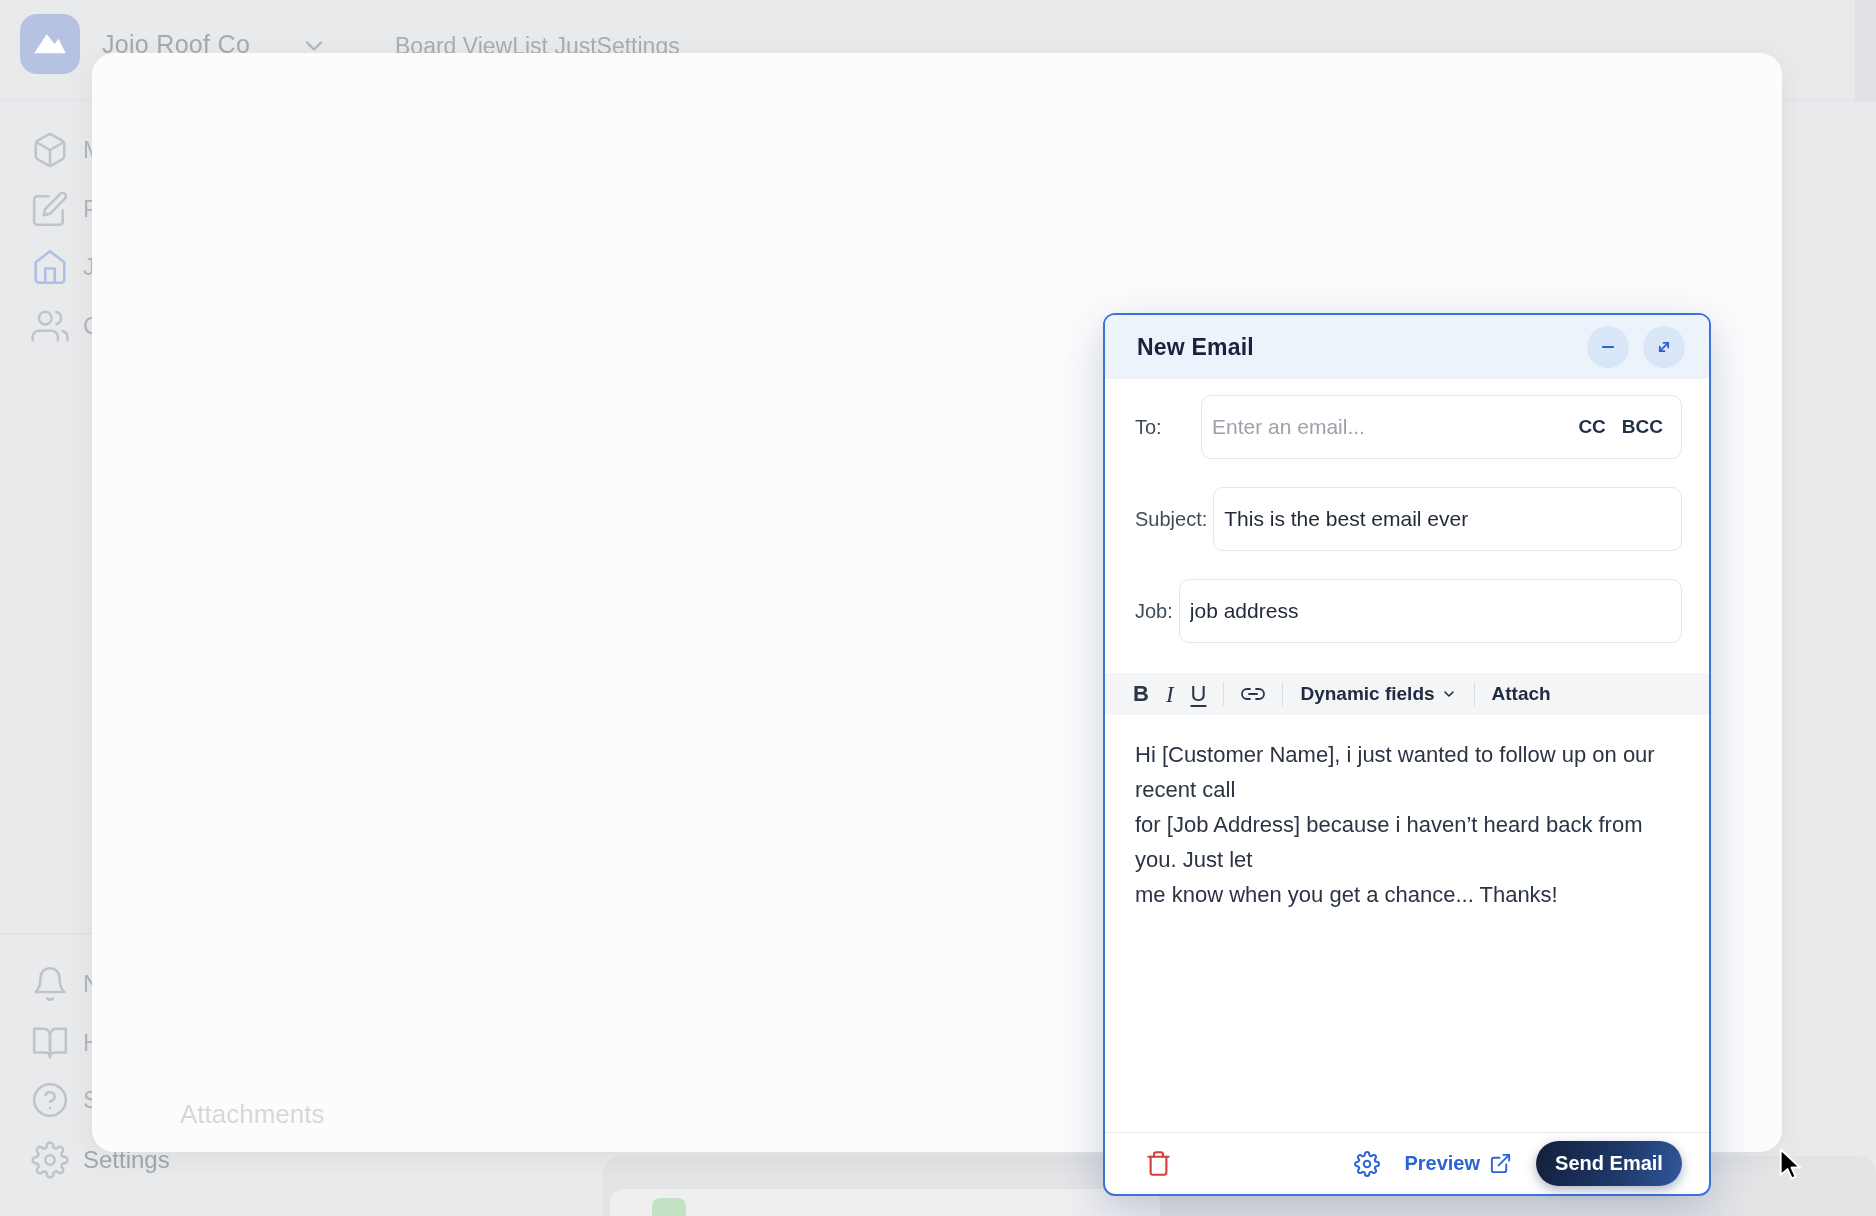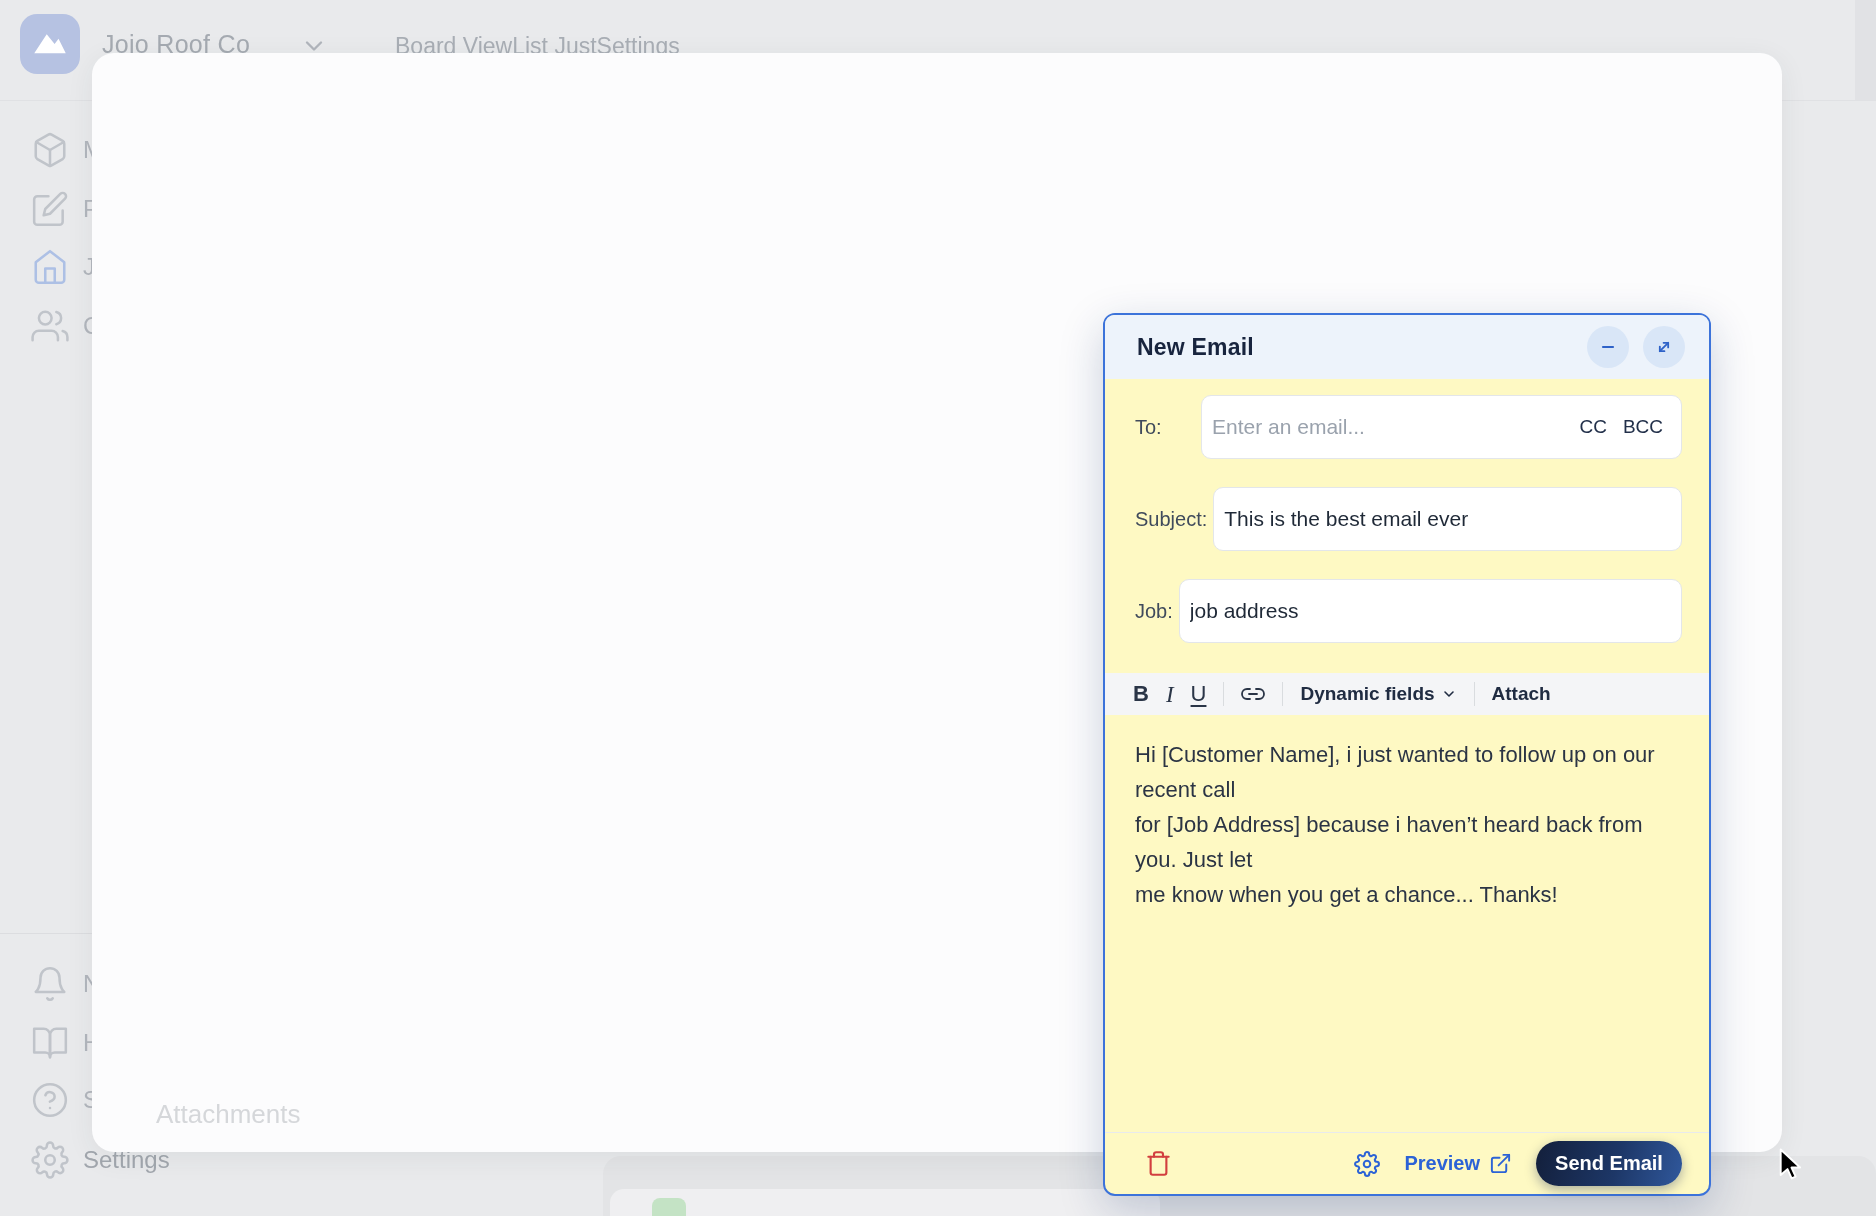--- a/index.html
+++ b/index.html
@@ -24,44 +24,44 @@
   .side-divider { position:absolute; left:0; top:933px; width:92px; height:1px; background:#dcdde0; }
 
   .bg-band { position:absolute; left:603px; top:1156px; width:1273px; height:60px;
              background:#e3e4e6; border-radius:18px 18px 0 0; }
   .bg-card { position:absolute; left:610px; top:1189px; width:550px; height:27px;
              background:#efeff1; border-radius:14px 14px 0 0; }
   .green-chip { position:absolute; left:42px; top:9px; width:34px; height:26px; background:#c4e3c5; border-radius:8px; }
 
   .big-modal { position:absolute; left:92px; top:53px; width:1690px; height:1099px;
                background:#fcfcfd; border-radius:22px; box-shadow:0 6px 28px rgba(40,50,60,.07); }
-  .attachments { position:absolute; left:64px; top:1046px; font-size:26px; font-weight:500; color:#d5d7da; }
+  .attachments { position:absolute; left:88px; top:1046px; font-size:26px; font-weight:500; color:#d5d7da; }
 
   
   .email-panel { position:absolute; left:1103px; top:313px; width:608px; height:883px;
-                 background:#fef9c3; border:2px solid #3c73da; border-radius:12px;
+                 background:#ffffff; border:2px solid #3c73da; border-radius:12px;
                  box-shadow:0 14px 44px rgba(25,50,105,.22); display:flex; flex-direction:column; }
   .email-header { height:64px; flex:0 0 64px; background:#edf3fb; border-radius:9px 9px 0 0;
                   display:flex; align-items:center; padding:0 24px 0 32px; }
   .email-title { font-size:23px; font-weight:700; color:#18243e; letter-spacing:.2px; }
   .win-btns { margin-left:auto; display:flex; gap:14px; }
   .win-btn { width:42px; height:42px; border-radius:50%; background:#d9e6f7; color:#2e62c8;
              display:flex; align-items:center; justify-content:center; cursor:pointer; }
 
   .fields { padding:16px 27px 0 30px; }
   .field-row { display:flex; align-items:center; height:64px; margin-bottom:28px; }
   .field-label { font-size:20px; color:#404b5c; margin-right:6px; white-space:nowrap; }
   .lbl-w60 { min-width:60px; }
   .lbl-w36 { min-width:36px; }
   .field-input { flex:1; height:64px; border:1px solid #e3e6ea; border-radius:10px;
                  display:flex; align-items:center; padding:0 18px 0 10px; background:#fff; }
   .field-input input { border:0; outline:0; flex:1; min-width:0; font-size:21px; color:#1f2937;
                        font-family:inherit; background:transparent; }
   .field-input input::placeholder { color:#9aa2ad; }
-  .ccbcc { display:flex; gap:16px; font-size:19px; font-weight:400; color:#22304a; }
+  .ccbcc { display:flex; gap:16px; font-size:19px; font-weight:700; color:#22304a; }
   .ccbcc span { cursor:pointer; }
 
   .toolbar { height:42px; flex:0 0 42px; margin-top:2px; background:#f4f5f7; display:flex;
              align-items:center; padding:0 28px; gap:17px; color:#2a3547; }
   .tb-btn { font-size:22px; cursor:pointer; line-height:1; }
   .tb-bold { font-weight:700; }
   .tb-italic { font-style:italic; font-family:"Liberation Serif", serif; font-size:23px; }
   .tb-underline { text-decoration:underline; text-underline-offset:4px; }
   .tb-divider { width:1px; height:24px; background:#d9dcdf; }
   .tb-label { font-size:19px; font-weight:600; color:#202c42; display:flex; align-items:center; gap:6px; cursor:pointer; }

